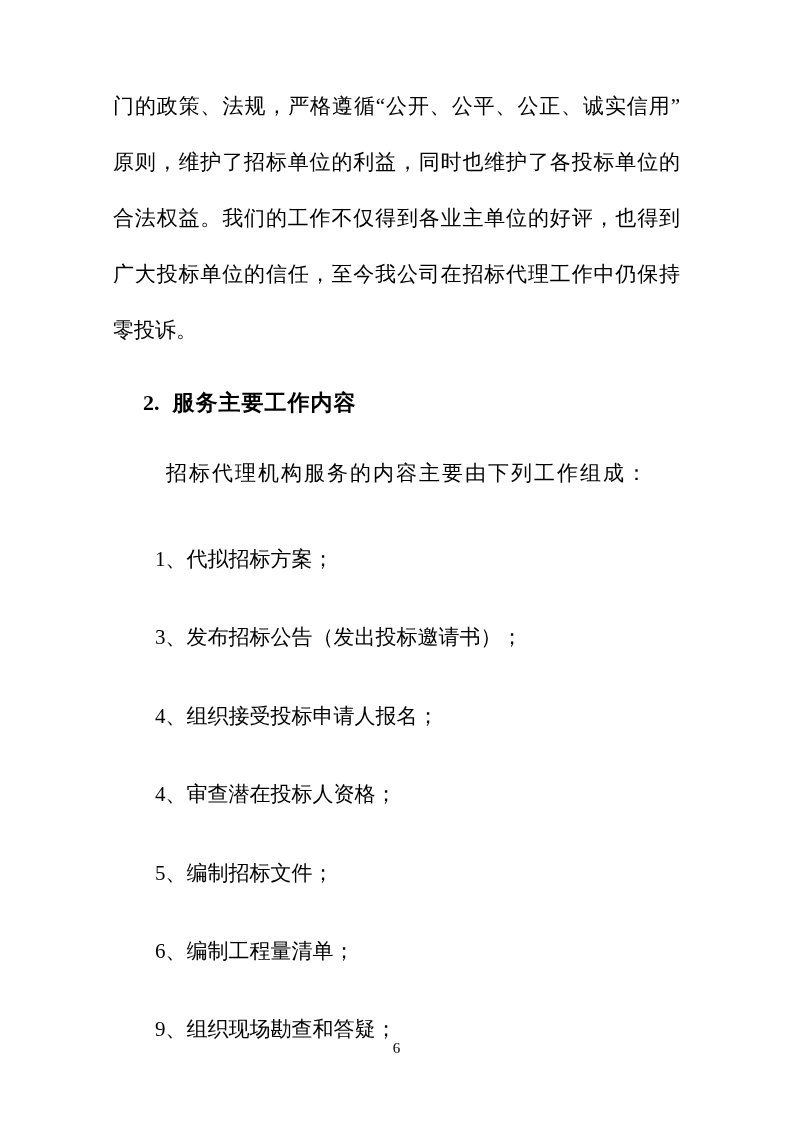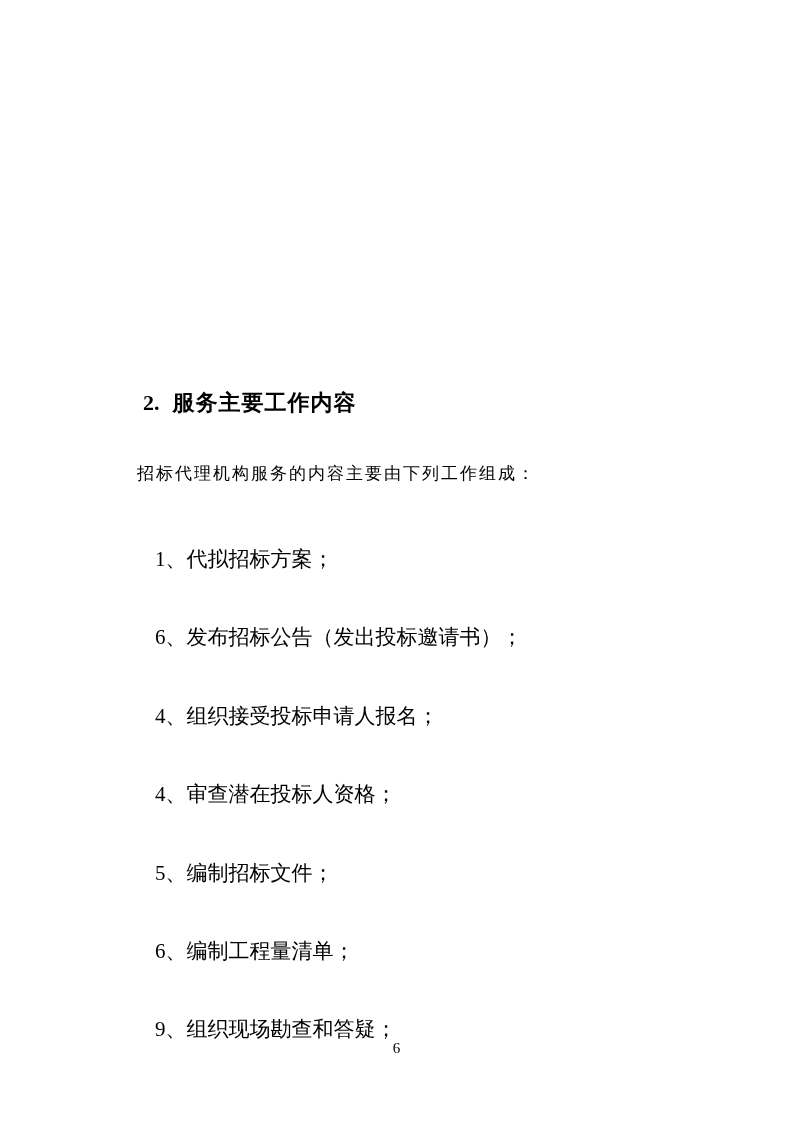--- a/index.html
+++ b/index.html
@@ -47,24 +47,24 @@
     font-family: "Liberation Serif", "DejaVu Serif", serif;
     margin-right: 13px;
   }
   .heading .h-text {
     font-family: "Liberation Sans", "DejaVu Sans", sans-serif;
     letter-spacing: 1px;
   }
   
   .intro {
     position: absolute;
-    left: 103px;
+    left: 124px;
     top: 460px;
     width: 600px;
-    font-size: 17px;
+    font-size: 21px;
     line-height: 27px;
     text-indent: 2em;
     letter-spacing: 2px;
     white-space: nowrap;
   }
   
   .service-list {
     position: absolute;
     left: 113px;
     top: 522px;
@@ -87,30 +87,37 @@
     text-align: center;
     font-size: 15px;
     line-height: 18px;
   }
 </style>
 </head>
 <body>
 
 <div class="page">
 
+  <div class="para1">
+    <span class="line justify">门的政策、法规，严格遵循“公开、公平、公正、诚实信用”</span>
+    <span class="line justify">原则，维护了招标单位的利益，同时也维护了各投标单位的</span>
+    <span class="line justify">合法权益。我们的工作不仅得到各业主单位的好评，也得到</span>
+    <span class="line justify">广大投标单位的信任，至今我公司在招标代理工作中仍保持</span>
+    <span class="line">零投诉。</span>
+  </div>
 
   <div class="heading">
     <span class="h-num">2.</span><span class="h-text">服务主要工作内容</span>
   </div>
 
   <div class="intro">招标代理机构服务的内容主要由下列工作组成：</div>
 
   <div class="service-list">
     <div class="list-item">1、代拟招标方案；</div>
-    <div class="list-item">6、发布招标公告（发出投标邀请书）；</div>
+    <div class="list-item">3、发布招标公告（发出投标邀请书）；</div>
     <div class="list-item">4、组织接受投标申请人报名；</div>
     <div class="list-item">4、审查潜在投标人资格；</div>
     <div class="list-item">5、编制招标文件；</div>
     <div class="list-item">6、编制工程量清单；</div>
     <div class="list-item">9、组织现场勘查和答疑；</div>
   </div>
 
   <div class="page-number">6</div>
 
 </div>

